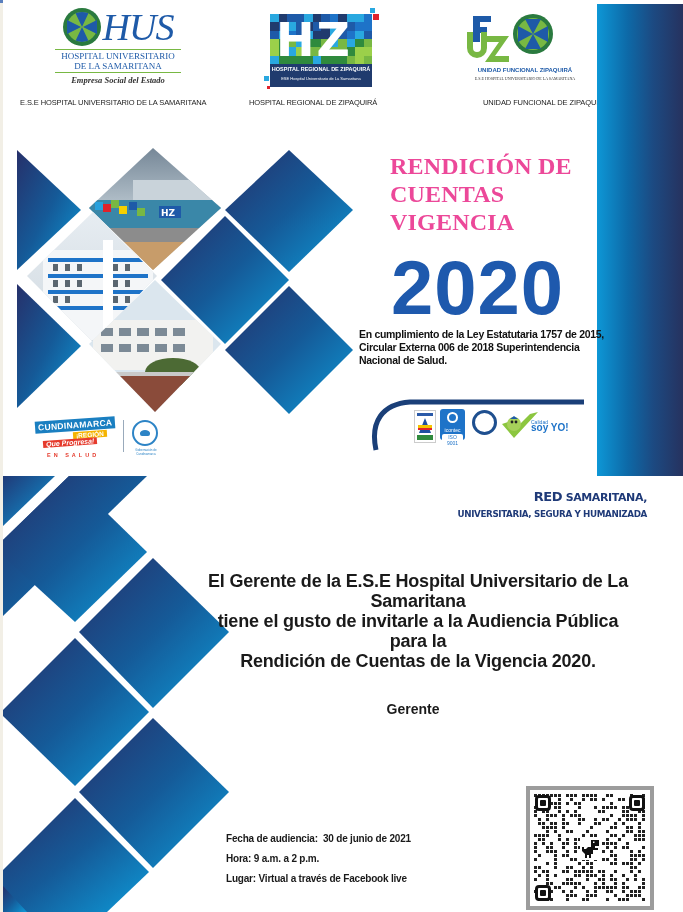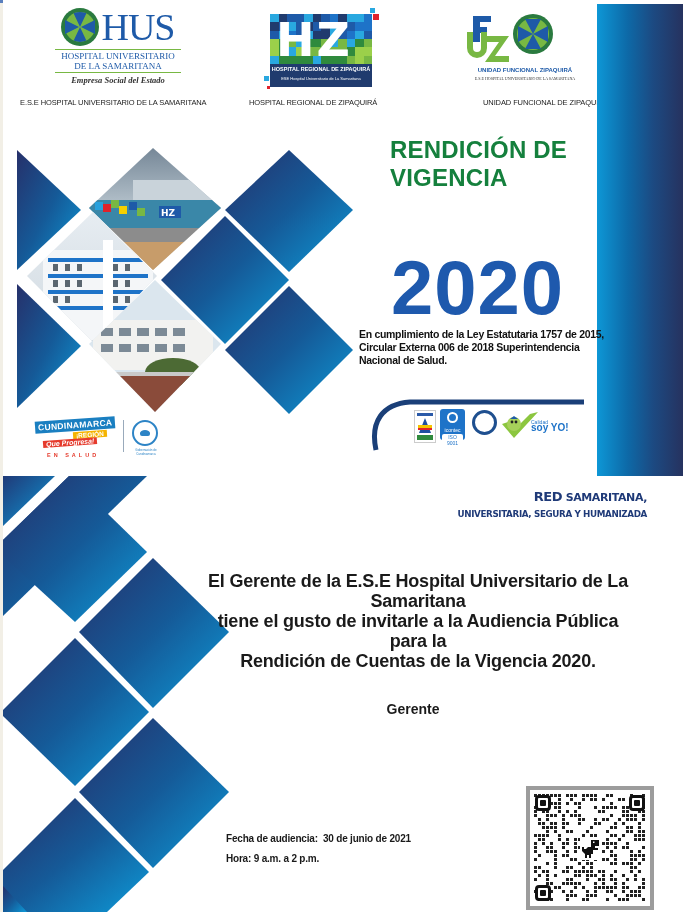--- a/index.html
+++ b/index.html
@@ -6,21 +6,21 @@
   html, body { width: 683px; height: 912px; overflow: hidden; background: #f2efe6; }
   body { font-family: "Liberation Sans", sans-serif; position: relative; }
   .page { position: absolute; left: 3px; top: 0; width: 680px; height: 912px; background: #fff; overflow: hidden; }
   .topline { position: absolute; left: 0; top: 0; width: 683px; height: 3px; background: #5a7fbd; }
 
   
   .logo-block { position: absolute; top: 8px; text-align: center; }
   .logo-caption { position: absolute; top: 98px; font-size: 7.5px; color: #222; letter-spacing: -0.1px; white-space: nowrap; font-family: "Liberation Sans", sans-serif; }
 
   .hus-logo { left: 52px; width: 126px; }
-  .hus-row { display: flex; align-items: center; justify-content: center; gap: 2px; }
+  .hus-row { display: flex; align-items: center; justify-content: center; gap: 2px; font-style: italic; }
   .hus-emblem { width: 38px; height: 38px; border-radius: 50%; background: #2a7a3f; position: relative; display:flex; align-items:center; justify-content:center; }
   .hus-emblem .inner { width: 30px; height: 30px; border-radius: 50%; background: #78b843; position: relative; overflow: hidden; }
   .hus-emblem .inner::before { content:""; position:absolute; left:50%; top:0; width:0; height:0; margin-left:-7px; border-left:7px solid transparent; border-right:7px solid transparent; border-top:15px solid #1e5aa8; }
   .hus-emblem .inner::after { content:""; position:absolute; left:50%; bottom:0; width:0; height:0; margin-left:-7px; border-left:7px solid transparent; border-right:7px solid transparent; border-bottom:15px solid #1e5aa8; }
   .hus-emblem .side-l { position:absolute; left:4px; top:50%; margin-top:-7px; width:0;height:0; border-top:7px solid transparent; border-bottom:7px solid transparent; border-left:14px solid #1e5aa8; z-index:2;}
   .hus-emblem .side-r { position:absolute; right:4px; top:50%; margin-top:-7px; width:0;height:0; border-top:7px solid transparent; border-bottom:7px solid transparent; border-right:14px solid #1e5aa8; z-index:2;}
   .hus-text { font-family: "Liberation Serif", serif; font-size: 38px; color: #1e5aa8; line-height: 38px; letter-spacing: -1px; }
   .hus-name { font-family: "Liberation Serif", serif; font-size: 9px; color: #1e5aa8; line-height: 10px; border-top: 1.5px solid #78b843; border-bottom: 1.5px solid #78b843; margin-top: 3px; padding: 1px 0; }
   .hus-sub { font-family: "Liberation Serif", serif; font-style: italic; font-weight: bold; font-size: 8.5px; color: #333; margin-top: 2px; }
 
@@ -34,21 +34,21 @@
   .hz-dot { position:absolute; width:5px; height:5px; }
 
   .ufz-logo { left: 462px; top: 10px; width: 120px; height: 80px; }
   .ufz-name { position:absolute; left: 0; top: 57px; width: 120px; text-align: center; font-size: 6px; font-weight: bold; color: #1e5aa8; }
   .ufz-sub { position:absolute; left: 0; top: 66px; width: 120px; text-align: center; font-size: 4px; color: #333; font-family:"Liberation Serif",serif; }
 
   
   .side-bar { position: absolute; left: 597px; top: 4px; width: 86px; height: 472px; background: linear-gradient(90deg, #0d97d6 0%, #0d6aa8 35%, #1c4a82 65%, #26325f 100%); }
 
   
-  .title { position: absolute; left: 387px; top: 136px; font-family: Liberation Sans, sans-serif; font-weight: bold; font-size: 24px; line-height: 28px; color: #15803d; letter-spacing: 0.2px; }
+  .title { position: absolute; left: 387px; top: 152px; font-family: Liberation Serif, serif; font-weight: bold; font-size: 24px; line-height: 28px; color: #ec4899; letter-spacing: 0.2px; }
   .year { position: absolute; left: 388px; top: 250px; font-family: "Liberation Sans", sans-serif; font-weight: bold; font-size: 76px; line-height: 76px; color: #1e59ad; letter-spacing: 1px; }
   .legal { position: absolute; left: 356px; top: 328px; width: 245px; font-family: "Liberation Sans", sans-serif; font-weight: bold; font-size: 10.5px; line-height: 13px; color: #111; letter-spacing: -0.3px; }
 
   
   .cert-arc { position:absolute; left: 362px; top: 392px; width: 240px; height: 60px; }
   .cert { position:absolute; }
   .cert-a { left: 414px; top: 410px; width: 22px; height: 33px; background:#fff; border:1px solid #ccc; }
   .cert-icontec { left: 440px; top: 409px; width: 25px; height: 31px; background:#1e73c8; border-radius: 3px; color:#fff; font-size:5px; text-align:center; padding-top: 18px; }
   .cert-iqnet { left: 472px; top: 410px; width: 25px; height: 25px; border-radius:50%; border: 3px solid #1e4f8f; background:#fff; }
   .cert-check { left: 500px; top: 410px; width: 40px; height: 30px; }
@@ -311,20 +311,21 @@
           <rect x="170" y="204" width="12" height="8"></rect>
       </g>
       <ellipse cx="170" cy="232" rx="28" ry="14" fill="#4c6a34"></ellipse>
       <rect x="80" y="236" width="150" height="40" fill="#8a4b3a"></rect>
       <rect x="80" y="232" width="150" height="4" fill="#c9c9c9"></rect>
     </g>
   </svg>
 
   <div class="title">
     <div>RENDICIÓN DE</div>
+    <div>CUENTAS</div>
     <div>VIGENCIA</div>
   </div>
   <div class="year">2020</div>
   <div class="legal">En cumplimiento de la Ley Estatutaria 1757 de 2015, Circular Externa 006 de 2018 Superintendencia Nacional de Salud.</div>
 
   <svg class="cert-arc" viewBox="0 0 240 60" style="left:359px">
     <path d="M14 58 C 8 30, 20 12, 48 10 L 222 10" stroke="#1a3f78" stroke-width="5" fill="none"></path>
   </svg>
   <div class="cert cert-a" style="left:411px">
     <svg width="20" height="31" viewBox="0 0 20 31">
@@ -385,20 +386,21 @@
     <div>Rendición de Cuentas de la Vigencia 2020.</div>
   </div>
 
   <div class="signer">
     <div>Gerente</div>
   </div>
 
   <div class="details">
     <div><span>Fecha de audiencia:</span>&nbsp;&nbsp;<span>30 de junio de 2021</span></div>
     <div><span>Hora:</span> <span>9 a.m. a 2 p.m.</span></div>
+    <div><span>Lugar:</span> <span>Virtual a través de Facebook live</span></div>
   </div>
 
   <div class="qr">
     <div class="qr-inner">
       <svg id="qr-modules" width="120" height="116" viewBox="0 0 120 116" style="position:absolute;left:0;top:0">
           <rect x="4" y="4" width="3" height="3" fill="#222"></rect>
           <rect x="8" y="4" width="3" height="3" fill="#222"></rect>
           <rect x="12" y="4" width="3" height="3" fill="#222"></rect>
           <rect x="16" y="4" width="3" height="3" fill="#222"></rect>
           <rect x="20" y="4" width="3" height="3" fill="#222"></rect>

